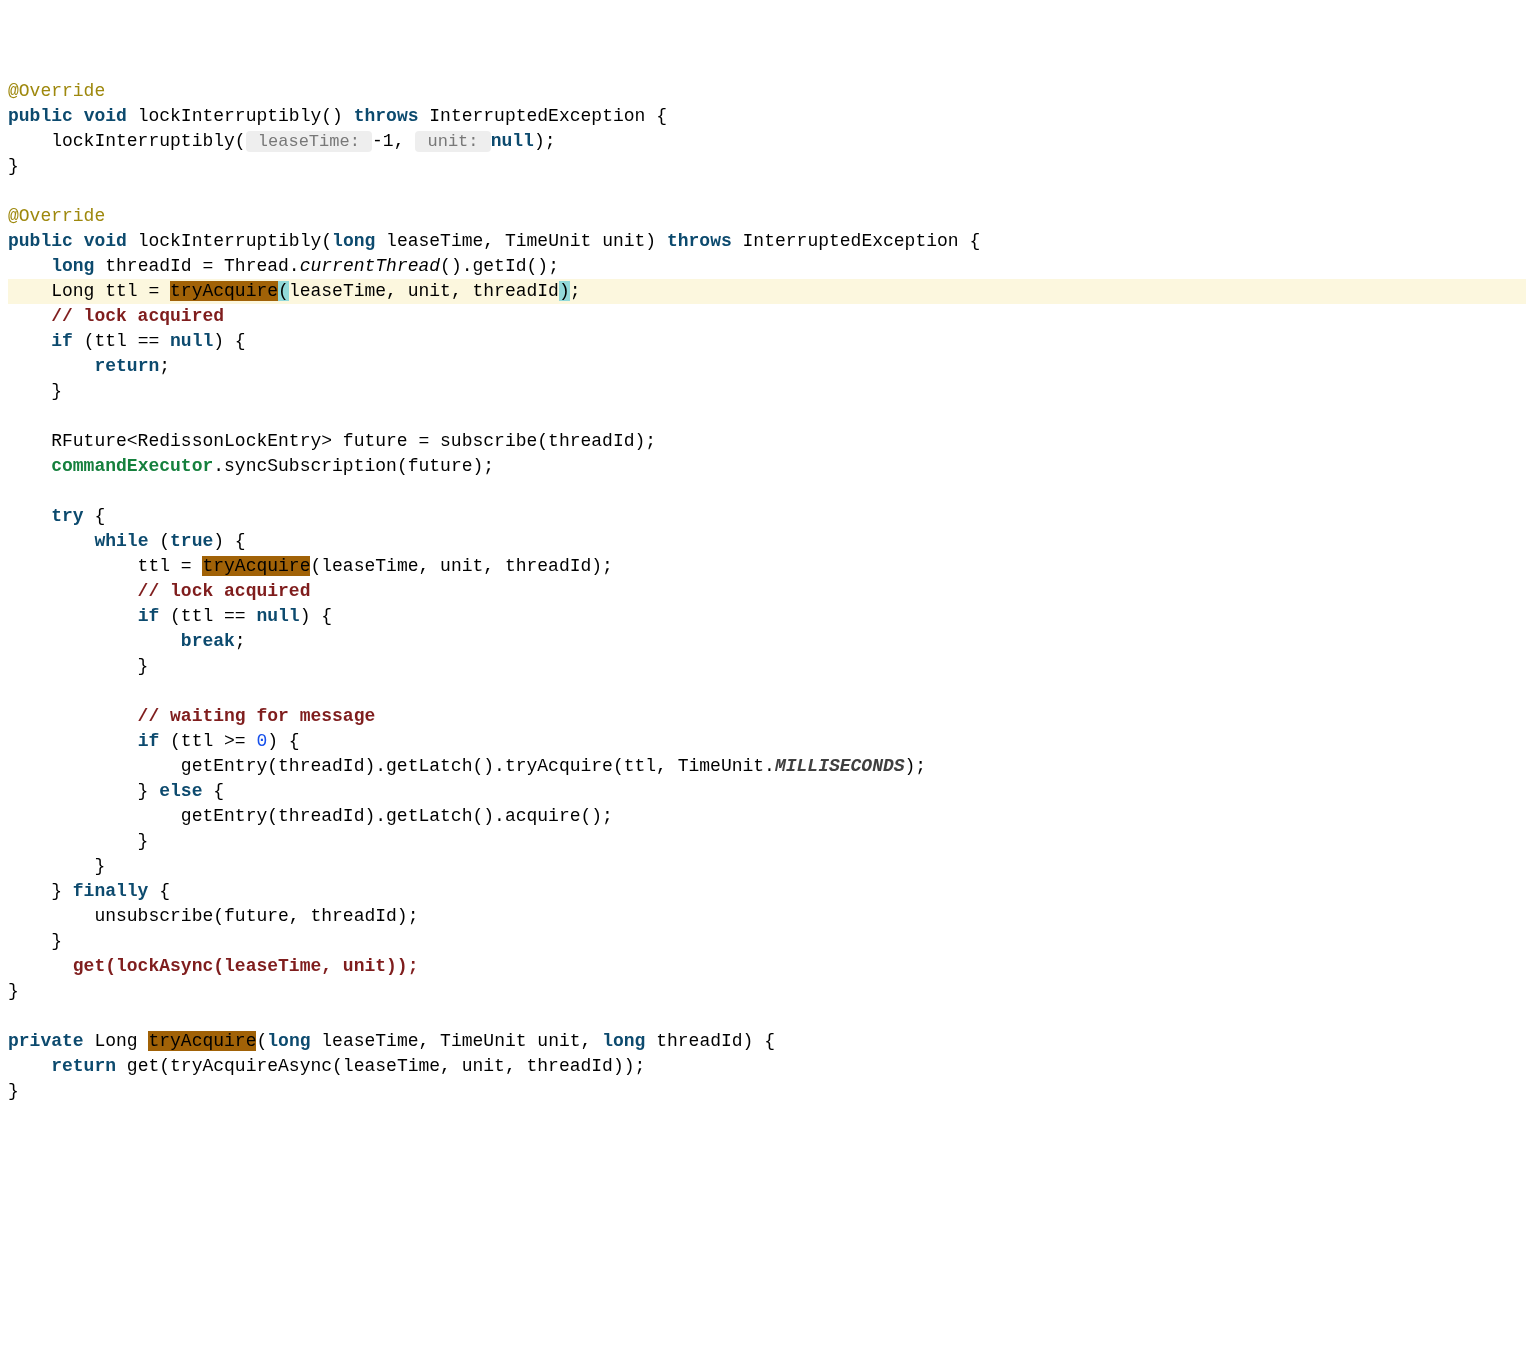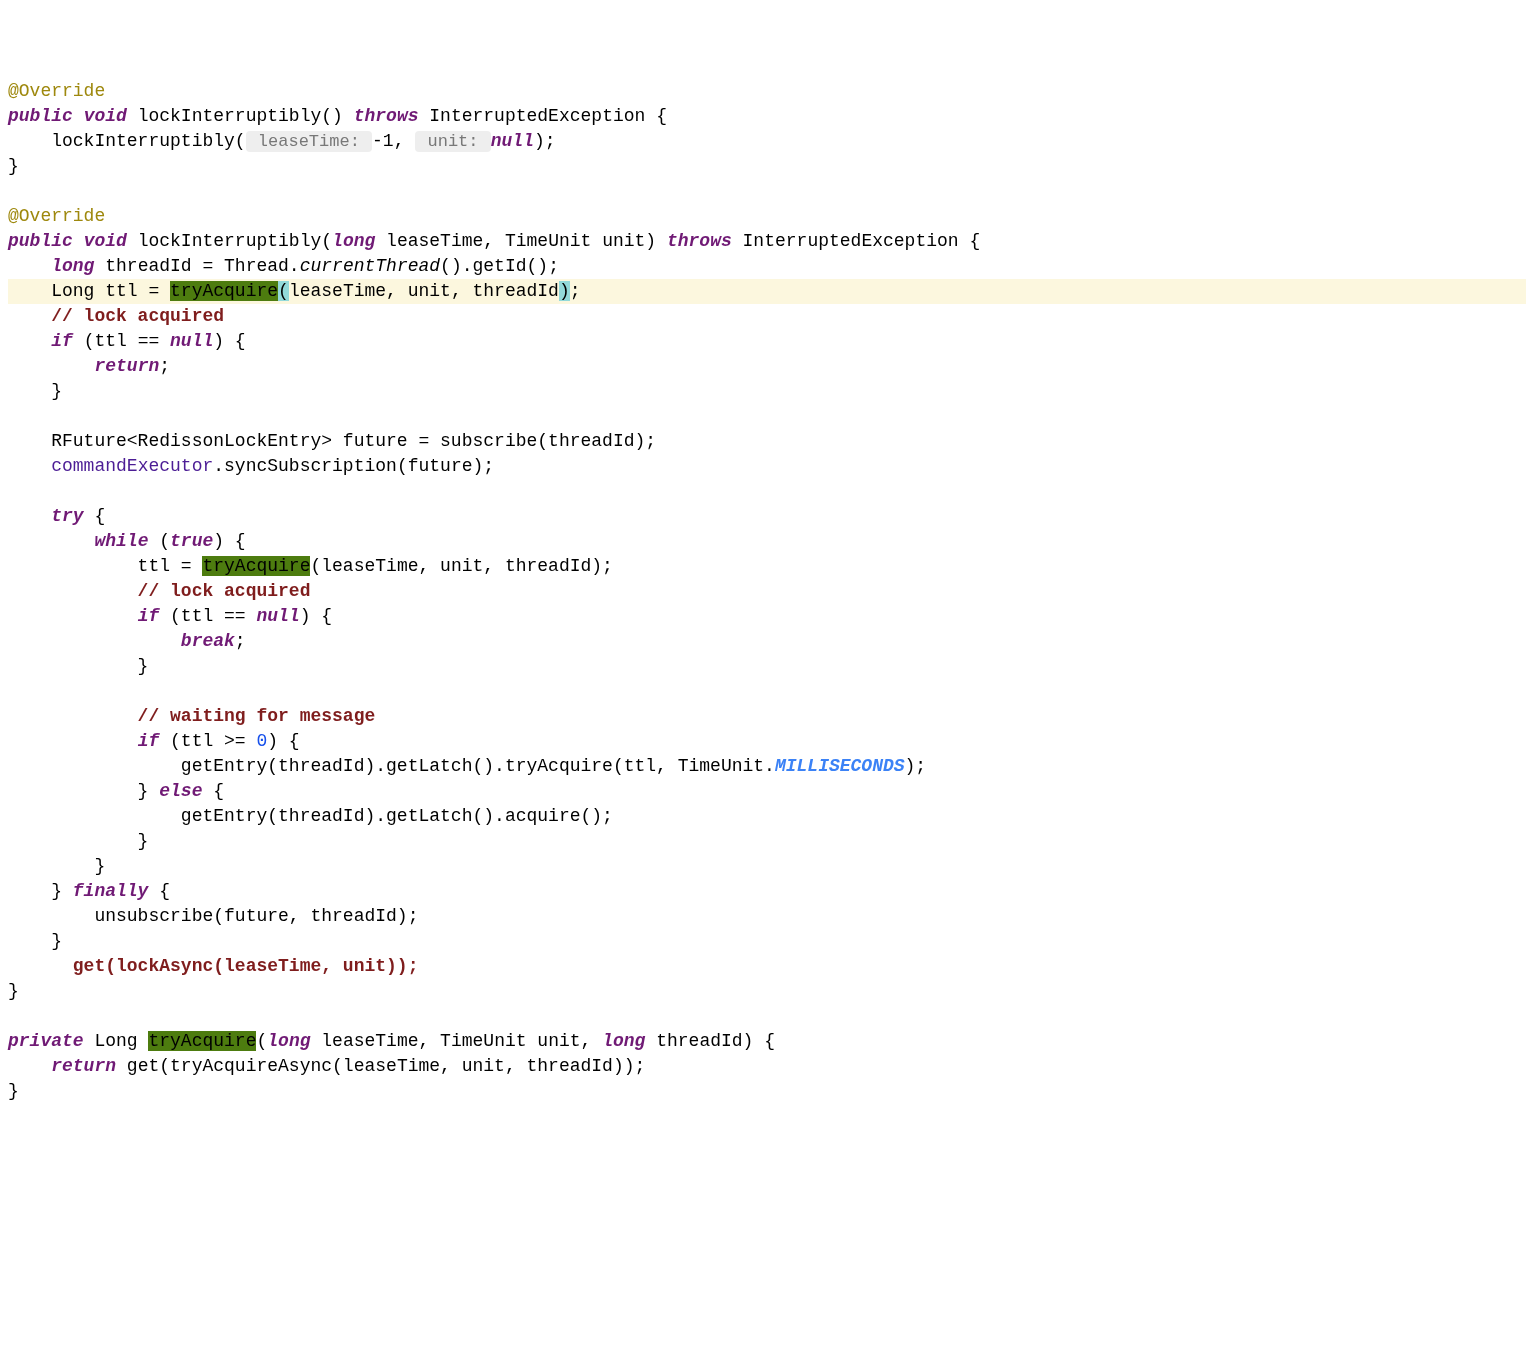--- a/index.html
+++ b/index.html
@@ -8,35 +8,35 @@
     background: #ffffff;
     font-family: 'Consolas', 'Monaco', 'Courier New', monospace;
     font-size: 18px;
     line-height: 25px;
     white-space: pre;
     color: #000000;
     overflow-x: auto;
   }
   .line { display: block; min-height: 25px; }
   .highlight-line { background: #fcf7de; display: block; }
-  .kw { color: #701a75; font-weight: bold; font-style: italic; }
+  .kw { color: #0c4a6e; font-weight: bold; }
   .annotation { color: #9e880d; text-align: center; }
   .comment { color: #7f1d1d; font-weight: bold; }
-  .field { color: #4c1d95; font-weight: normal; }
+  .field { color: #15803d; font-weight: bold; }
   .static-method { color: #000000; font-style: italic; }
-  .static-field { color: #3b82f6; font-weight: bold; font-style: italic; }
+  .static-field { color: #404040; font-weight: bold; font-style: italic; }
   .number { color: #1750eb; }
   .param-hint { 
     background: #eeeeee; 
     color: #787878; 
     padding: 1px 2px;
     border-radius: 4px;
     font-size: 17px;
   }
-  .occurrence { background: #4d7c0f; }
+  .occurrence { background: #a16207; }
   .paren-match { background: #93d9d9; }
   .commented-code { color: #7f1d1d; font-weight: bold; }
 </style>
 </head>
 <body>
 
 
 <div><span class="line"><span class="annotation">@Override</span></span><span class="line"><span class="kw">public</span> <span class="kw">void</span><span> lockInterruptibly() </span><span class="kw">throws</span><span> InterruptedException {</span></span><span class="line"><span>    lockInterruptibly(</span><span class="param-hint"> leaseTime: </span><span>-1</span><span>, </span><span class="param-hint"> unit: </span><span class="kw">null</span><span>);</span></span><span class="line"><span>}</span></span><span class="line"></span><span class="line"><span class="annotation">@Override</span></span><span class="line"><span class="kw">public</span> <span class="kw">void</span><span> lockInterruptibly(</span><span class="kw">long</span><span> leaseTime, TimeUnit unit) </span><span class="kw">throws</span><span> InterruptedException {</span></span><span class="line"><span>    </span><span class="kw">long</span><span> threadId = Thread.</span><span class="static-method">currentThread</span><span>().getId();</span></span><span class="highlight-line"><span>    Long ttl = </span><span class="occurrence">tryAcquire</span><span class="paren-match">(</span><span>leaseTime, unit, threadId</span><span class="paren-match">)</span><span>;</span></span><span class="line"><span class="comment">    // lock acquired</span></span><span class="line"><span>    </span><span class="kw">if</span><span> (ttl == </span><span class="kw">null</span><span>) {</span></span><span class="line"><span>        </span><span class="kw">return</span><span>;</span></span><span class="line"><span>    }</span></span><span class="line"></span><span class="line"><span>    RFuture&lt;RedissonLockEntry&gt; future = subscribe(threadId);</span></span><span class="line"><span>    </span><span class="field">commandExecutor</span><span>.syncSubscription(future);</span></span><span class="line"></span><span class="line"><span>    </span><span class="kw">try</span><span> {</span></span><span class="line"><span>        </span><span class="kw">while</span><span> (</span><span class="kw">true</span><span>) {</span></span><span class="line"><span>            ttl = </span><span class="occurrence">tryAcquire</span><span>(leaseTime, unit, threadId);</span></span><span class="line"><span class="comment">            // lock acquired</span></span><span class="line"><span>            </span><span class="kw">if</span><span> (ttl == </span><span class="kw">null</span><span>) {</span></span><span class="line"><span>                </span><span class="kw">break</span><span>;</span></span><span class="line"><span>            }</span></span><span class="line"></span><span class="line"><span class="comment">            // waiting for message</span></span><span class="line"><span>            </span><span class="kw">if</span><span> (ttl &gt;= </span><span class="number">0</span><span>) {</span></span><span class="line"><span>                getEntry(threadId).getLatch().tryAcquire(ttl, TimeUnit.</span><span class="static-field">MILLISECONDS</span><span>);</span></span><span class="line"><span>            } </span><span class="kw">else</span><span> {</span></span><span class="line"><span>                getEntry(threadId).getLatch().acquire();</span></span><span class="line"><span>            }</span></span><span class="line"><span>        }</span></span><span class="line"><span>    } </span><span class="kw">finally</span><span> {</span></span><span class="line"><span>        unsubscribe(future, threadId);</span></span><span class="line"><span>    }</span></span><span class="line"><span class="commented-code">      get(lockAsync(leaseTime, unit));</span></span><span class="line"><span>}</span></span><span class="line"></span><span class="line"><span class="kw">private</span><span> Long </span><span class="occurrence">tryAcquire</span><span>(</span><span class="kw">long</span><span> leaseTime, TimeUnit unit, </span><span class="kw">long</span><span> threadId) {</span></span><span class="line"><span>    </span><span class="kw">return</span><span> get(tryAcquireAsync(leaseTime, unit, threadId));</span></span><span class="line"><span>}</span></span></div>
 
 

